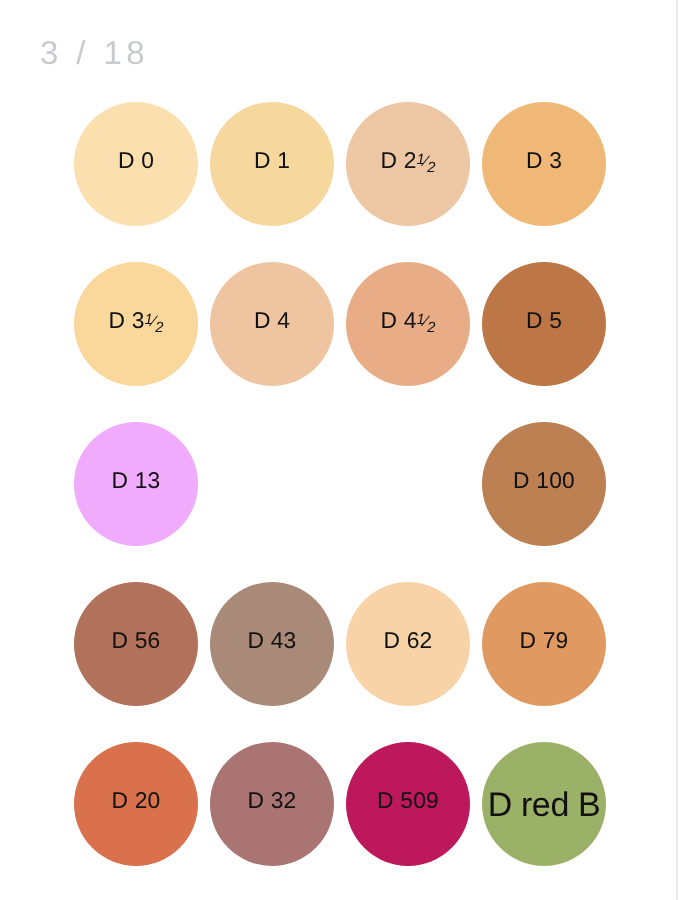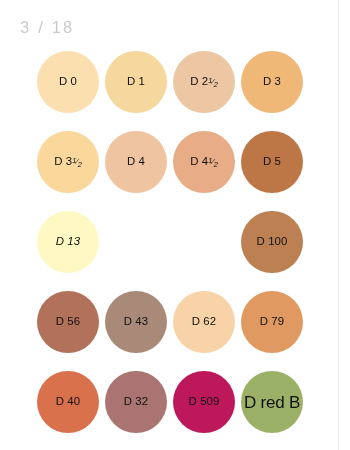--- a/index.html
+++ b/index.html
@@ -194,21 +194,21 @@
         <div class="swatch-cell">
           <div class="swatch" style="background: rgb(189, 119, 71);">
             <span class="swatch-label">
               <span>D 5</span>
             </span>
           </div>
         </div>
       </div>
       <div class="swatch-row">
         <div class="swatch-cell">
-          <div class="swatch" style="background: #fef9c3; font-style: italic;">
+          <div class="swatch" style="background: #f0abfc;">
             <span class="swatch-label">
               <span>D 13</span>
             </span>
           </div>
         </div>
         <div class="swatch-cell empty"></div>
         <div class="swatch-cell empty"></div>
         <div class="swatch-cell">
           <div class="swatch" style="background: rgb(188, 128, 83);">
             <span class="swatch-label">
@@ -244,21 +244,21 @@
             <span class="swatch-label">
               <span>D 79</span>
             </span>
           </div>
         </div>
       </div>
       <div class="swatch-row">
         <div class="swatch-cell">
           <div class="swatch" style="background: rgb(217, 113, 76);">
             <span class="swatch-label">
-              <span>D 40</span>
+              <span>D 20</span>
             </span>
           </div>
         </div>
         <div class="swatch-cell">
           <div class="swatch" style="background: rgb(169, 116, 113);">
             <span class="swatch-label">
               <span>D 32</span>
             </span>
           </div>
         </div>

